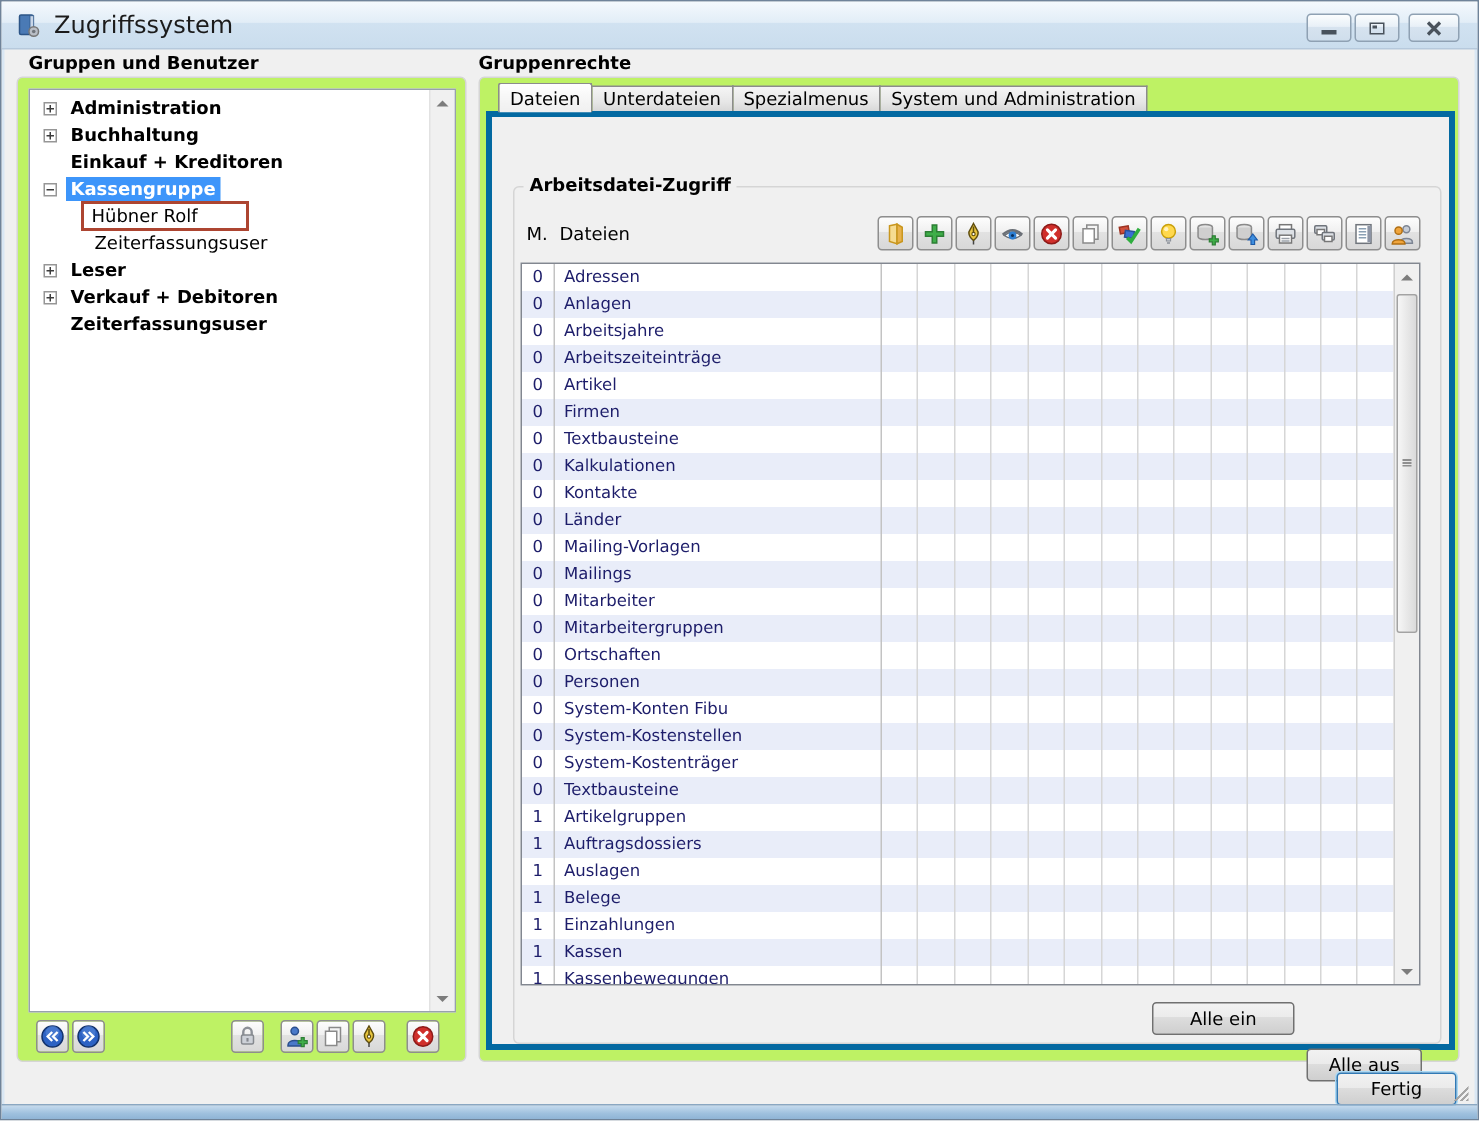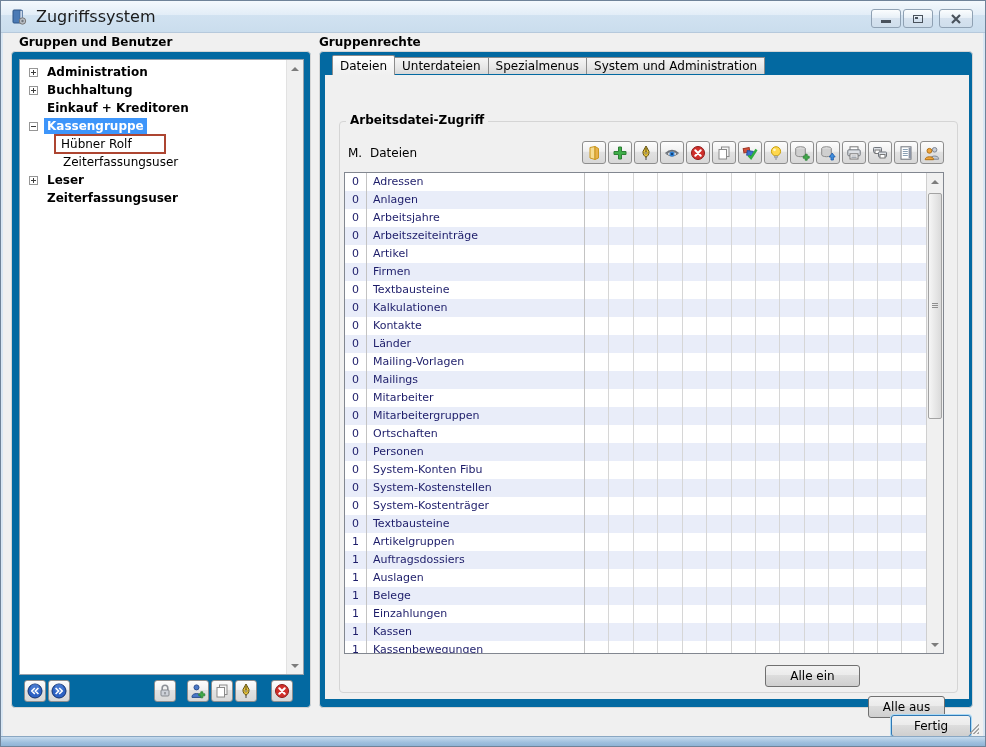--- a/index.html
+++ b/index.html
@@ -24,21 +24,21 @@
   .win-btn.wide{width:34px;margin-left:6px;}
   .glyph-min{width:10px;height:3px;background:#49525c;margin-top:6px;}
   .glyph-max{width:10px;height:8px;border:1.5px solid #49525c;position:relative;}
   .glyph-max::after{content:'';position:absolute;left:1px;top:1px;width:3px;height:2px;background:#49525c;}
   .glyph-close{width:12px;height:12px;display:inline-flex;}
   
   .caption{position:absolute;top:34px;font-size:12px;font-weight:bold;color:#000;}
   .left-cap{left:18px;}
   .right-cap{left:318px;}
   
-  .groupbox{position:absolute;top:50px;height:657px;border:1px solid #d5d5d5;border-radius:4px;background:#0369a1;}
+  .groupbox{position:absolute;top:50px;height:657px;border:1px solid #d5d5d5;border-radius:4px;background:#bef264;}
   .left-gb{left:10px;width:300px;}
   .right-gb{left:318px;width:654px;}
   
   .tree{position:absolute;left:7px;top:7px;width:285px;height:616px;background:#fff;border:1px solid #97a1ac;overflow:hidden;}
   .tree-items{position:absolute;left:0;top:3px;right:17px;}
   .tree-item{height:18px;display:flex;align-items:center;position:relative;font-size:12px;color:#000;}
   .expander{width:9px;height:9px;border:1px solid #969696;background:#fff;margin-left:9px;margin-right:6px;position:relative;flex:none;}
   .expander::before{content:'';position:absolute;left:1px;right:1px;top:3px;height:1px;background:#3c3c3c;}
   .expander.plus::after{content:'';position:absolute;top:1px;bottom:1px;left:3px;width:1px;background:#3c3c3c;}
   .expander-spacer{width:24px;flex:none;}
@@ -68,21 +68,21 @@
   .bb-add-user{margin-left:11px;}
   .bb-copy{margin-left:2px;}
   .bb-edit-pen{margin-left:2px;}
   .bb-delete{margin-left:14px;}
   
   .tabstrip{position:absolute;left:12px;top:3px;height:20px;display:flex;align-items:flex-end;z-index:2;}
   .tab{font-size:12px;color:#000;padding:1px 7px 2px 7px;border:1px solid #8c8c8c;border-bottom:none;
     background:linear-gradient(#f5f5f5,#e7e7e7 60%,#d8d8d8);height:17px;margin-bottom:1px;margin-left:-1px;white-space:nowrap;cursor:default;}
   .tab.active{height:20px;margin-bottom:0;padding-top:3px;border-radius:2px 2px 0 0;
     background:linear-gradient(#ffffff,#f3f3f3 70%,#f0f0f0);margin-left:0;}
-  .tabpage{position:absolute;left:4px;top:22px;width:646px;height:626px;border:1px solid #0369a1;background:#f0f0f0;padding-left:41px;}
+  .tabpage{position:absolute;left:4px;top:22px;width:646px;height:626px;border:4px solid #0369a1;background:#f0f0f0;padding-left:41px;}
   
   .fieldset{position:absolute;left:14px;top:46px;width:619px;height:572px;border:1px solid #d5d5d5;border-radius:4px;}
   .legend{position:absolute;top:-9px;left:6px;background:#f0f0f0;padding:0 4px;font-size:12px;font-weight:bold;color:#000;}
   .hdr-m{position:absolute;left:8px;top:24px;font-size:12px;color:#000;}
   .hdr-name{position:absolute;left:30px;top:24px;font-size:12px;color:#000;}
   .file-toolbar{position:absolute;left:242px;top:19px;display:flex;}
   .file-toolbar .tool-btn{width:24px;height:23px;margin-left:2px;}
   .file-toolbar .tool-btn:first-child{margin-left:0;}
   
   .table{position:absolute;left:4px;top:50px;width:600px;height:482px;border:1px solid #828790;background:#fff;overflow:hidden;}
@@ -169,20 +169,24 @@
             <span class="expander-spacer child"></span>
             <span class="tree-label annotated">Hübner Rolf</span>
           </div>
           <div class="tree-item">
             <span class="expander-spacer child"></span>
             <span class="tree-label">Zeiterfassungsuser</span>
           </div>
           <div class="tree-item">
             <span class="expander plus"></span>
             <span class="tree-label bold">Leser</span>
+          </div>
+          <div class="tree-item">
+            <span class="expander plus"></span>
+            <span class="tree-label bold">Verkauf + Debitoren</span>
           </div>
           <div class="tree-item">
             <span class="expander-spacer"></span>
             <span class="tree-label bold">Zeiterfassungsuser</span>
           </div>
         </div>
       <div class="vscroll">
         <div class="sb-btn up">
             <span class="tri-up"></span>
           </div>

